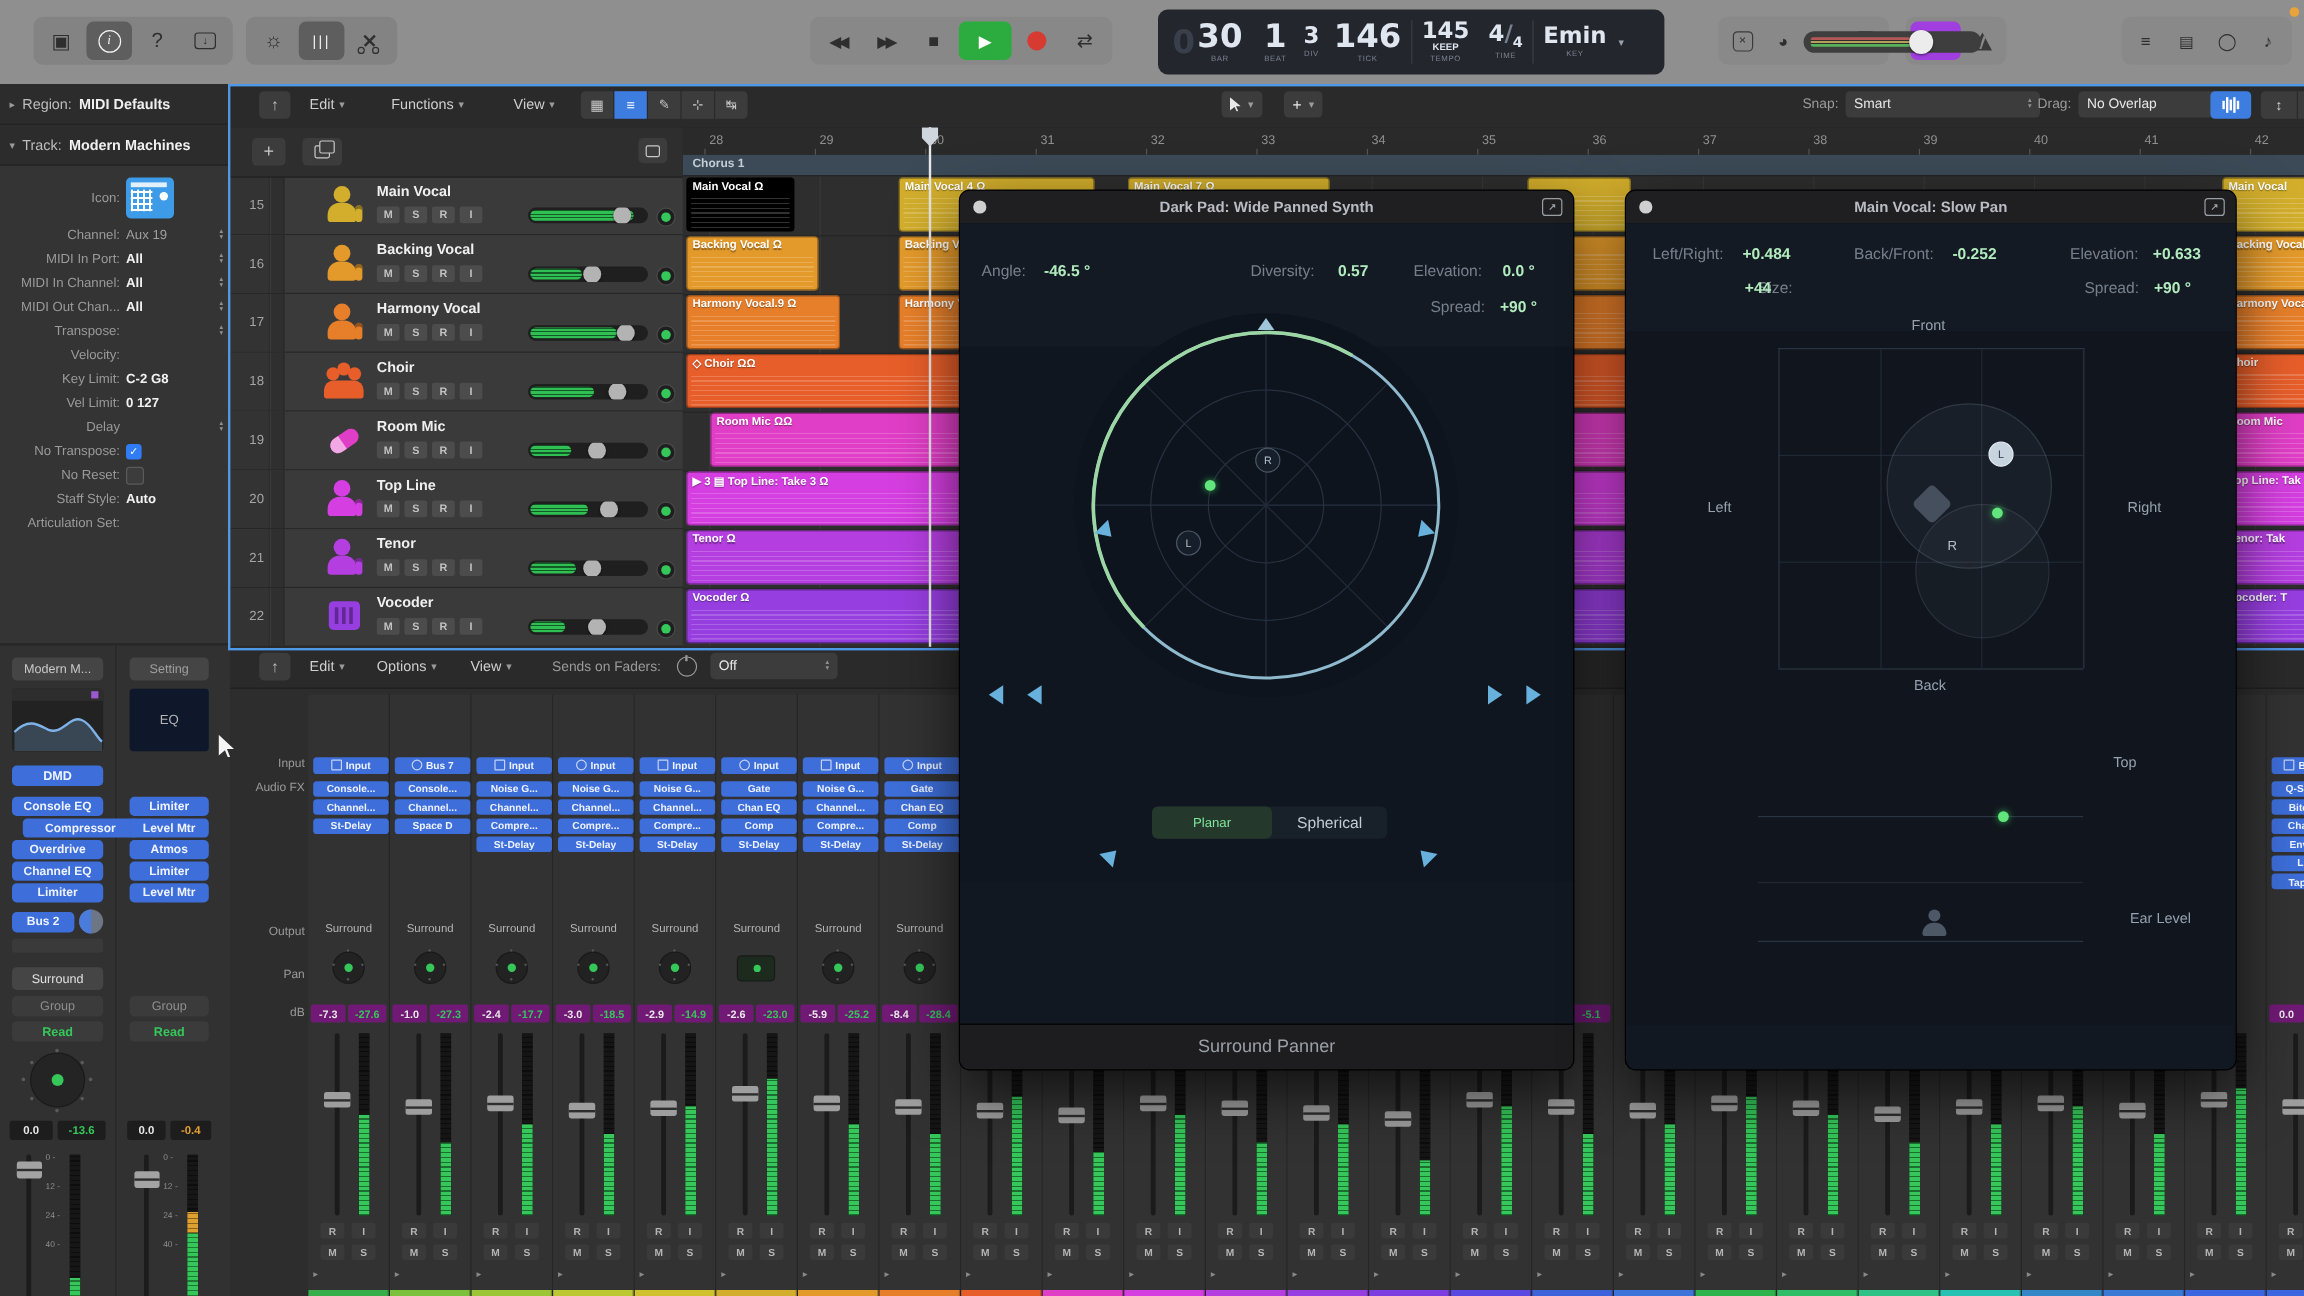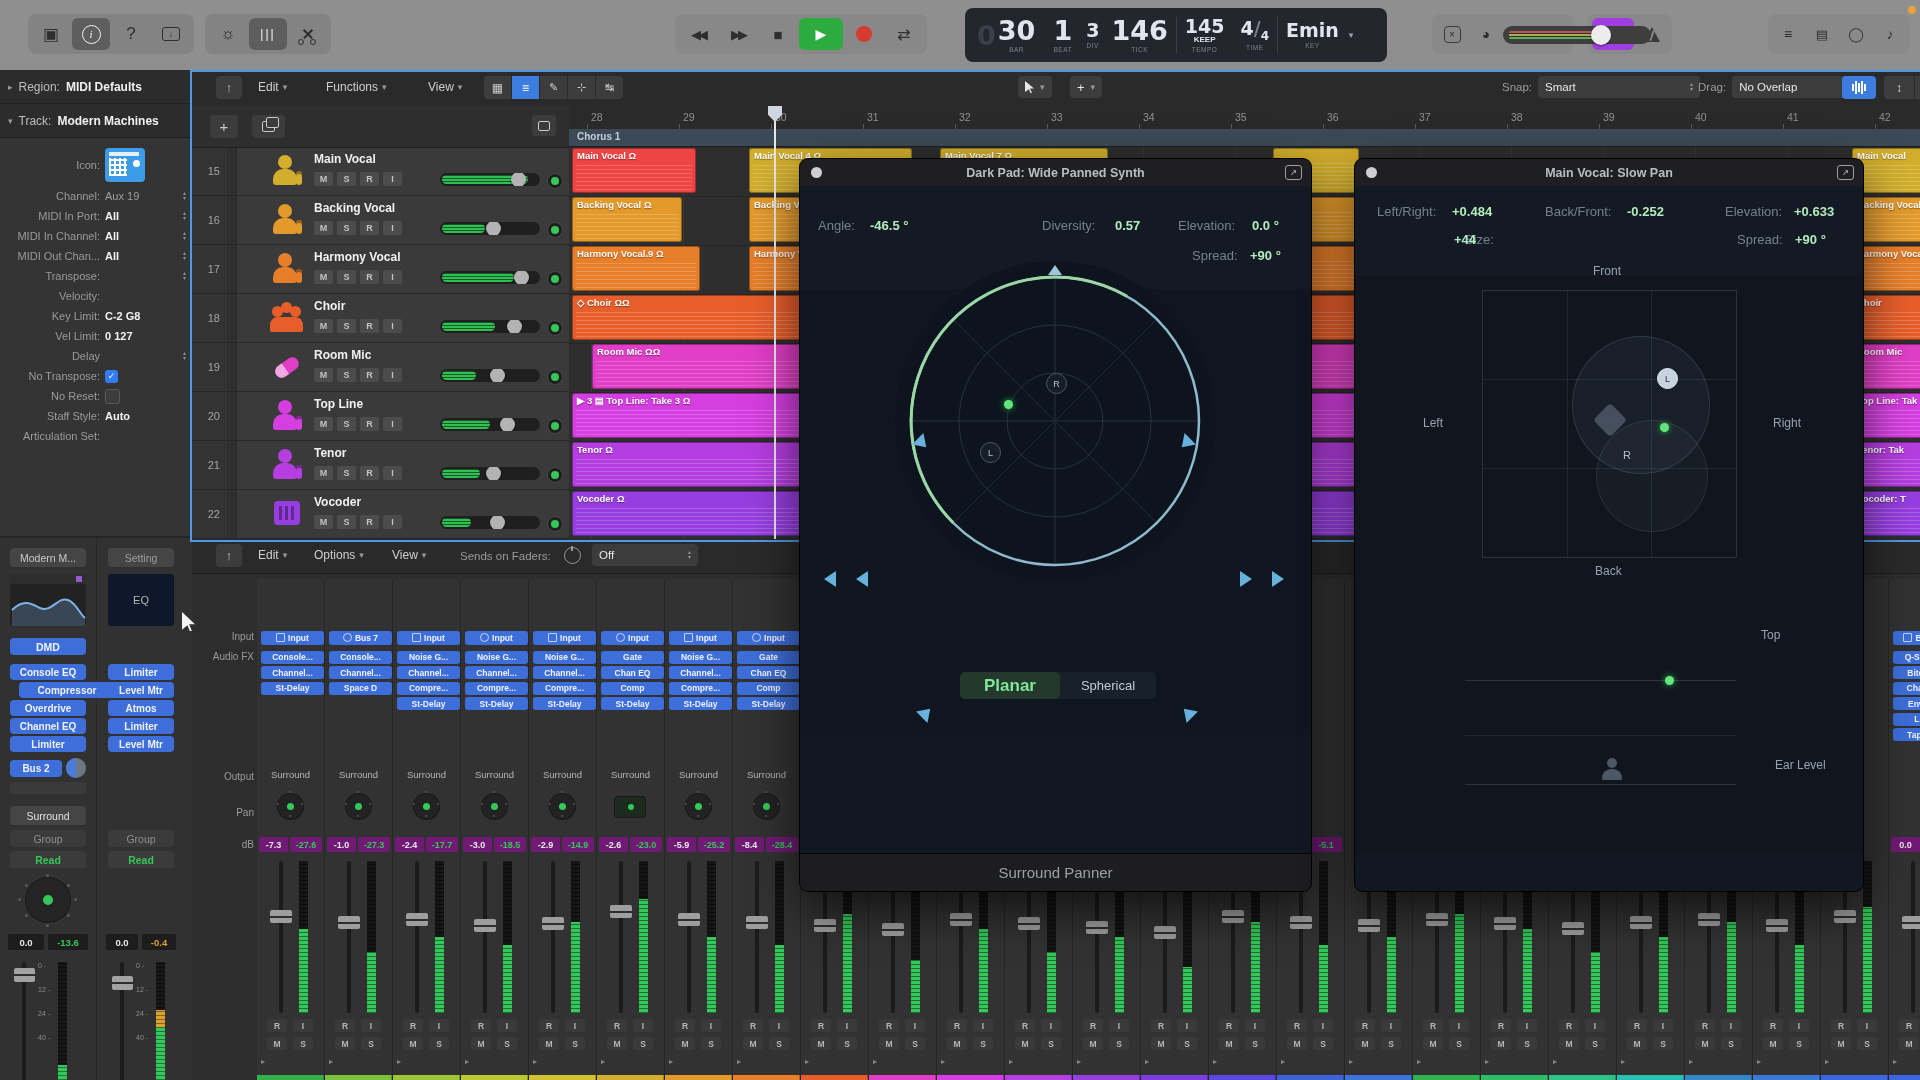--- a/index.html
+++ b/index.html
@@ -621,21 +621,21 @@
       <div style="position: absolute; left: 1126px; top: 0px; width: 1px; height: 392px; background: rgba(255, 255, 255, 0.05);"></div>
       <div style="position: absolute; left: 1218px; top: 0px; width: 1px; height: 392px; background: rgba(255, 255, 255, 0.05);"></div>
       <div style="position: absolute; left: 1310px; top: 0px; width: 1px; height: 392px; background: rgba(255, 255, 255, 0.05);"></div>
       <div style="position: absolute; left: 0px; top: 49px; width: 1351px; height: 1px; background: rgb(38, 38, 38);"></div>
       <div style="position: absolute; left: 0px; top: 98px; width: 1351px; height: 1px; background: rgb(38, 38, 38);"></div>
       <div style="position: absolute; left: 0px; top: 147px; width: 1351px; height: 1px; background: rgb(38, 38, 38);"></div>
       <div style="position: absolute; left: 0px; top: 196px; width: 1351px; height: 1px; background: rgb(38, 38, 38);"></div>
       <div style="position: absolute; left: 0px; top: 245px; width: 1351px; height: 1px; background: rgb(38, 38, 38);"></div>
       <div style="position: absolute; left: 0px; top: 294px; width: 1351px; height: 1px; background: rgb(38, 38, 38);"></div>
       <div style="position: absolute; left: 0px; top: 343px; width: 1351px; height: 1px; background: rgb(38, 38, 38);"></div>
-      <div class="region" style="left: 3px; top: 1px; width: 124px; background: #ef4444;">
+      <div class="region" style="left: 3px; top: 1px; width: 90px; background: #000000;">
         <div class="rlab">Main Vocal Ω</div>
         <div class="rwave"></div>
       </div>
       <div class="region" style="left: 180px; top: 1px; width: 163px; background: rgb(210, 174, 44);">
         <div class="rlab">Main Vocal 4 Ω</div>
         <div class="rwave"></div>
       </div>
       <div class="region" style="left: 371px; top: 1px; width: 168px; background: rgb(210, 174, 44);">
         <div class="rlab">Main Vocal 7 Ω</div>
         <div class="rwave"></div>
@@ -1319,21 +1319,21 @@
           <div style="position: absolute; left: 56px; top: 282px; width: 0px; height: 0px; border-top: 8px solid transparent; border-bottom: 8px solid transparent; border-left: 12px solid rgb(105, 177, 221); transform: rotate(180deg);"></div>
           <div style="position: absolute; left: 440px; top: 282px; width: 0px; height: 0px; border-top: 8px solid transparent; border-bottom: 8px solid transparent; border-left: 12px solid rgb(105, 177, 221); transform: rotate(0deg);"></div>
           <div style="position: absolute; left: 472px; top: 282px; width: 0px; height: 0px; border-top: 8px solid transparent; border-bottom: 8px solid transparent; border-left: 12px solid rgb(105, 177, 221); transform: rotate(0deg);"></div>
           <div style="position: absolute; left: 120px; top: 416px; width: 0px; height: 0px; border-top: 8px solid transparent; border-bottom: 8px solid transparent; border-left: 12px solid rgb(105, 177, 221); transform: rotate(-45deg);"></div>
           <div style="position: absolute; left: 382px; top: 416px; width: 0px; height: 0px; border-top: 8px solid transparent; border-bottom: 8px solid transparent; border-left: 12px solid rgb(105, 177, 221); transform: rotate(-135deg);"></div>
         </div>
       <div class="lr-badge" style="left:246px;top:84px;">R</div>
       <div class="lr-badge" style="left:180px;top:153px;">L</div>
       <div class="gdot" style="left:204px;top:111px;"></div>
       <div class="ab fc" style="left:160px;top:383px;height:27px;background:#18202a;border-radius:5px;">
-        <div class="fcc" style="width:100px;height:27px;background:#24382c;border-radius:5px;color:#7fe69a;font-size:17px;font-weight:bold;">Planar</div>
+        <div class="fcc" style="width:100px;height:27px;background:#24382c;border-radius:5px;color:#7fe69a;font-size:11px;font-weight:normal;">Planar</div>
         <div class="fcc" style="width:96px;height:27px;color:#c2cad3;font-size:13px;">Spherical</div>
       </div>
     </div>
     <div class="pfoot">
         <span>Surround Panner</span>
       </div>
   </div>
 
   <div class="pwin" style="left:1355px;width:508px;" id="object-win">
     <div class="ptitle">

